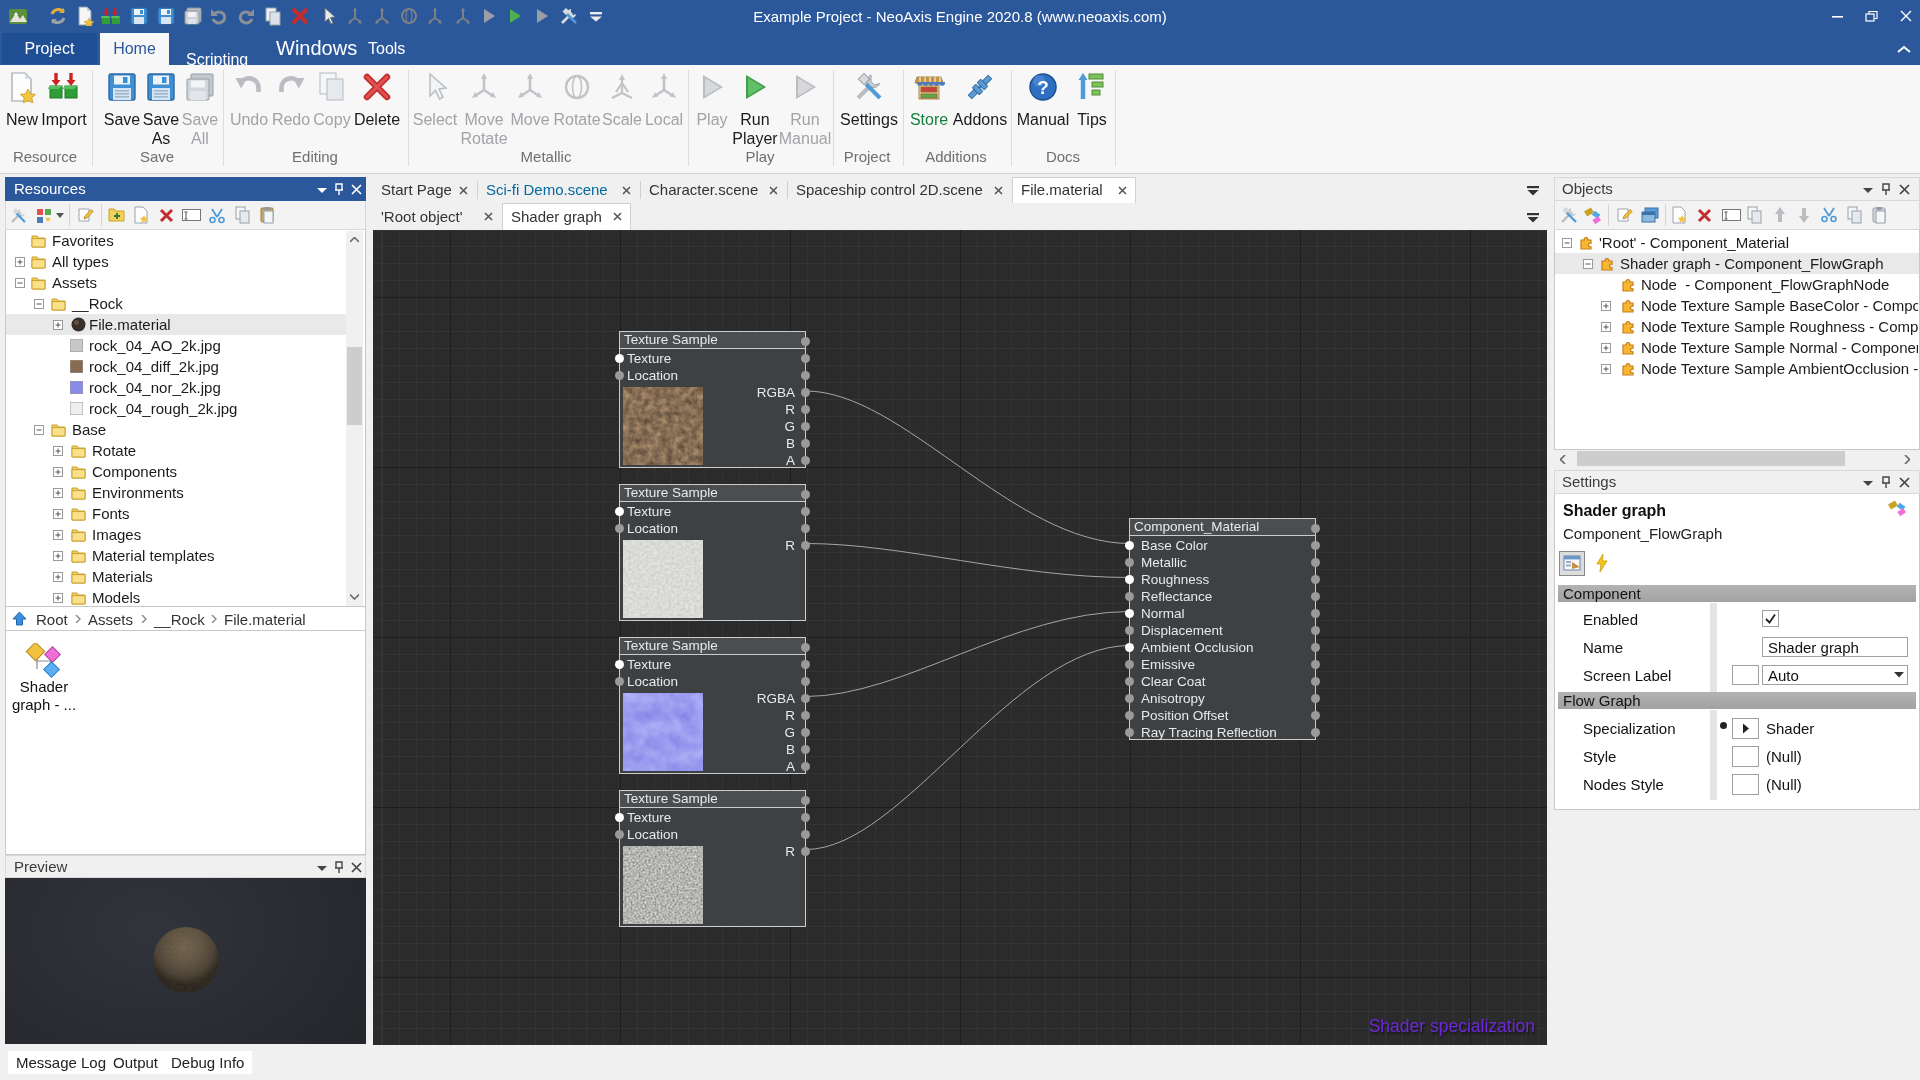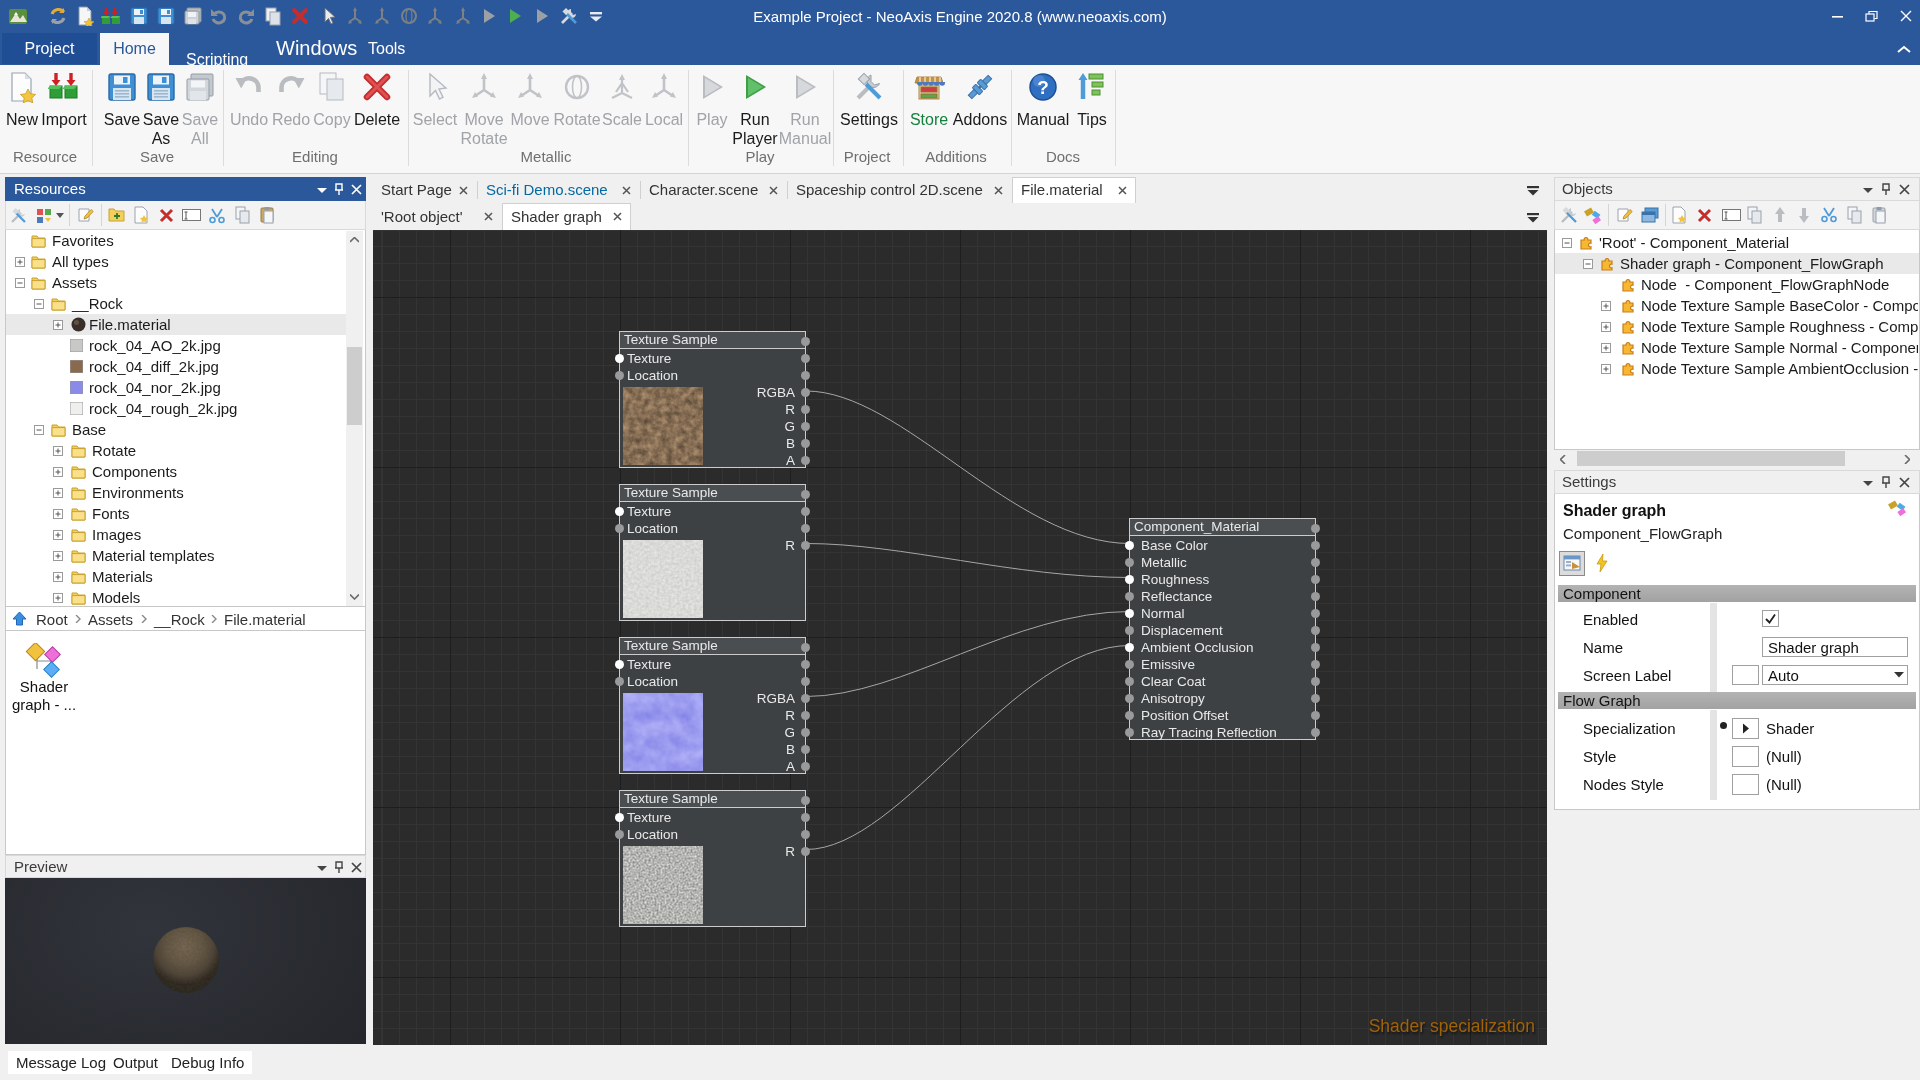--- a/index.html
+++ b/index.html
@@ -782,21 +782,21 @@
     <div class="dot" style="right:-5px;top:73px"></div>
     <div class="dot" style="right:-5px;top:90px"></div>
     <div class="dot" style="right:-5px;top:107px"></div>
     <div class="dot" style="right:-5px;top:124px"></div>
     <div class="dot" style="right:-5px;top:141px"></div>
     <div class="dot" style="right:-5px;top:158px"></div>
     <div class="dot" style="right:-5px;top:175px"></div>
     <div class="dot" style="right:-5px;top:192px"></div>
     <div class="dot" style="right:-5px;top:209px"></div>
   </div>
-<div class="a" style="left:1175px;top:1016px;width:360px;text-align:right;font-size:17.5px;color:#a16207;text-shadow:1px 2px 2px #141414">Shader specialization</div>
+<div class="a" style="left:1175px;top:1016px;width:360px;text-align:right;font-size:17.5px;color:#6d28d9;text-shadow:1px 2px 2px #141414">Shader specialization</div>
 <div class="a" style="left:1554px;top:177px;width:366px;height:24px;background:#f0f0f0;border:1px solid #d9d9d9"></div>
 <div class="a" style="left:1562px;top:180px;font-size:15px;color:#3b3b3b">Objects</div>
 <svg class="a" style="left:1862px;top:187px" width="12" height="7" viewBox="0 0 12 7">
     <path d="M1 1 l5 5 5-5 z" fill="#444"></path>
   </svg>
 <svg class="a" style="left:1881px;top:183px" width="10" height="13" viewBox="0 0 10 13">
     <path d="M2 1 h6 v6 h-6 z M5 7 v5 M1 7 h8" stroke="#444" stroke-width="1.4" fill="none"></path>
   </svg>
 <svg class="a" style="left:1899px;top:184px" width="11" height="11" viewBox="0 0 11 11">
     <path d="M1 1 L10 10 M10 1 L1 10" stroke="#444" stroke-width="1.7"></path>

